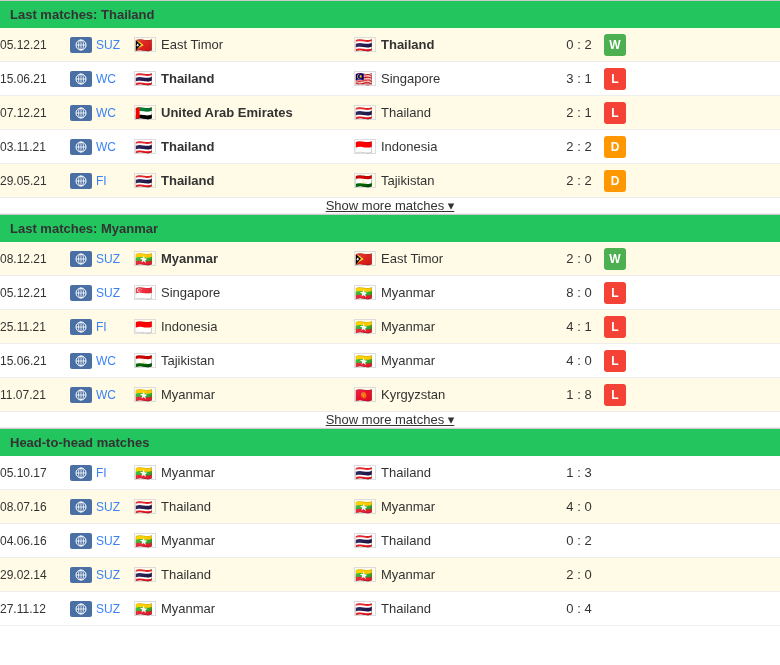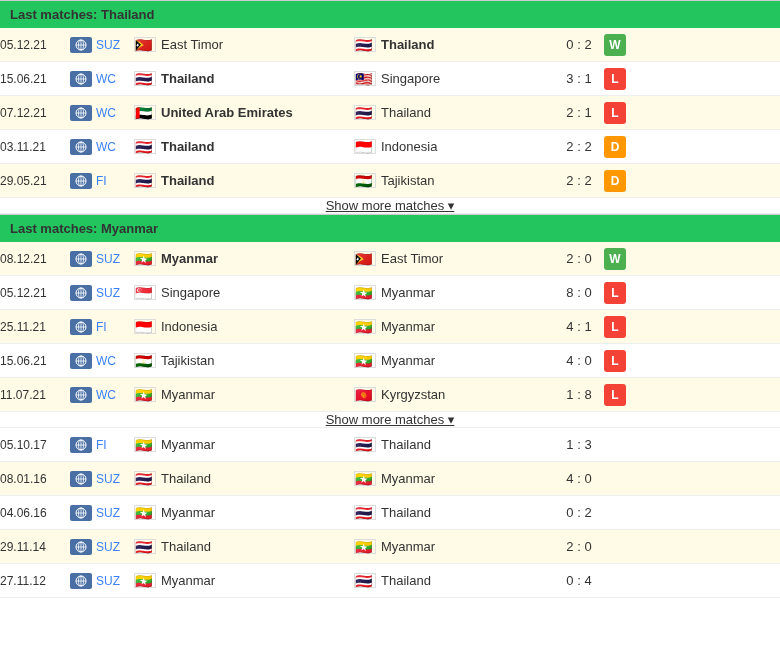--- a/index.html
+++ b/index.html
@@ -335,20 +335,21 @@
         <span>Myanmar</span>
       </span>
       <span class="team-away">
         <span class="flag">🇰🇬</span>
         <span>Kyrgyzstan</span>
       </span>
       <span class="score">1 : 8</span>
       <span class="result-badge l">L</span>
     </div>
     <div class="show-more-row"><a>Show more matches ▾</a></div>
+    <div class="section-header">Head-to-head matches</div>
     <div class="match-row">
       <span class="date">05.10.17</span>
       <span class="comp-icon">
         <svg viewBox="0 0 14 14" fill="white">
           <circle cx="7" cy="7" r="5" stroke="white" stroke-width="1" fill="none"></circle>
           <line x1="7" y1="2" x2="7" y2="12" stroke="white" stroke-width="0.8"></line>
           <line x1="2" y1="7" x2="12" y2="7" stroke="white" stroke-width="0.8"></line>
           <ellipse cx="7" cy="7" rx="2.5" ry="5" stroke="white" stroke-width="0.8" fill="none"></ellipse>
         </svg>
       </span>
@@ -357,21 +358,21 @@
         <span class="flag">🇲🇲</span>
         <span>Myanmar</span>
       </span>
       <span class="team-away">
         <span class="flag">🇹🇭</span>
         <span>Thailand</span>
       </span>
       <span class="score">1 : 3</span>
     </div>
     <div class="match-row highlight">
-      <span class="date">08.01.16</span>
+      <span class="date">08.07.16</span>
       <span class="comp-icon">
         <svg viewBox="0 0 14 14" fill="white">
           <circle cx="7" cy="7" r="5" stroke="white" stroke-width="1" fill="none"></circle>
           <line x1="7" y1="2" x2="7" y2="12" stroke="white" stroke-width="0.8"></line>
           <line x1="2" y1="7" x2="12" y2="7" stroke="white" stroke-width="0.8"></line>
           <ellipse cx="7" cy="7" rx="2.5" ry="5" stroke="white" stroke-width="0.8" fill="none"></ellipse>
         </svg>
       </span>
       <span class="comp">SUZ</span>
       <span class="team-home">
@@ -399,21 +400,21 @@
         <span class="flag">🇲🇲</span>
         <span>Myanmar</span>
       </span>
       <span class="team-away">
         <span class="flag">🇹🇭</span>
         <span>Thailand</span>
       </span>
       <span class="score">0 : 2</span>
     </div>
     <div class="match-row highlight">
-      <span class="date">29.11.14</span>
+      <span class="date">29.02.14</span>
       <span class="comp-icon">
         <svg viewBox="0 0 14 14" fill="white">
           <circle cx="7" cy="7" r="5" stroke="white" stroke-width="1" fill="none"></circle>
           <line x1="7" y1="2" x2="7" y2="12" stroke="white" stroke-width="0.8"></line>
           <line x1="2" y1="7" x2="12" y2="7" stroke="white" stroke-width="0.8"></line>
           <ellipse cx="7" cy="7" rx="2.5" ry="5" stroke="white" stroke-width="0.8" fill="none"></ellipse>
         </svg>
       </span>
       <span class="comp">SUZ</span>
       <span class="team-home">

